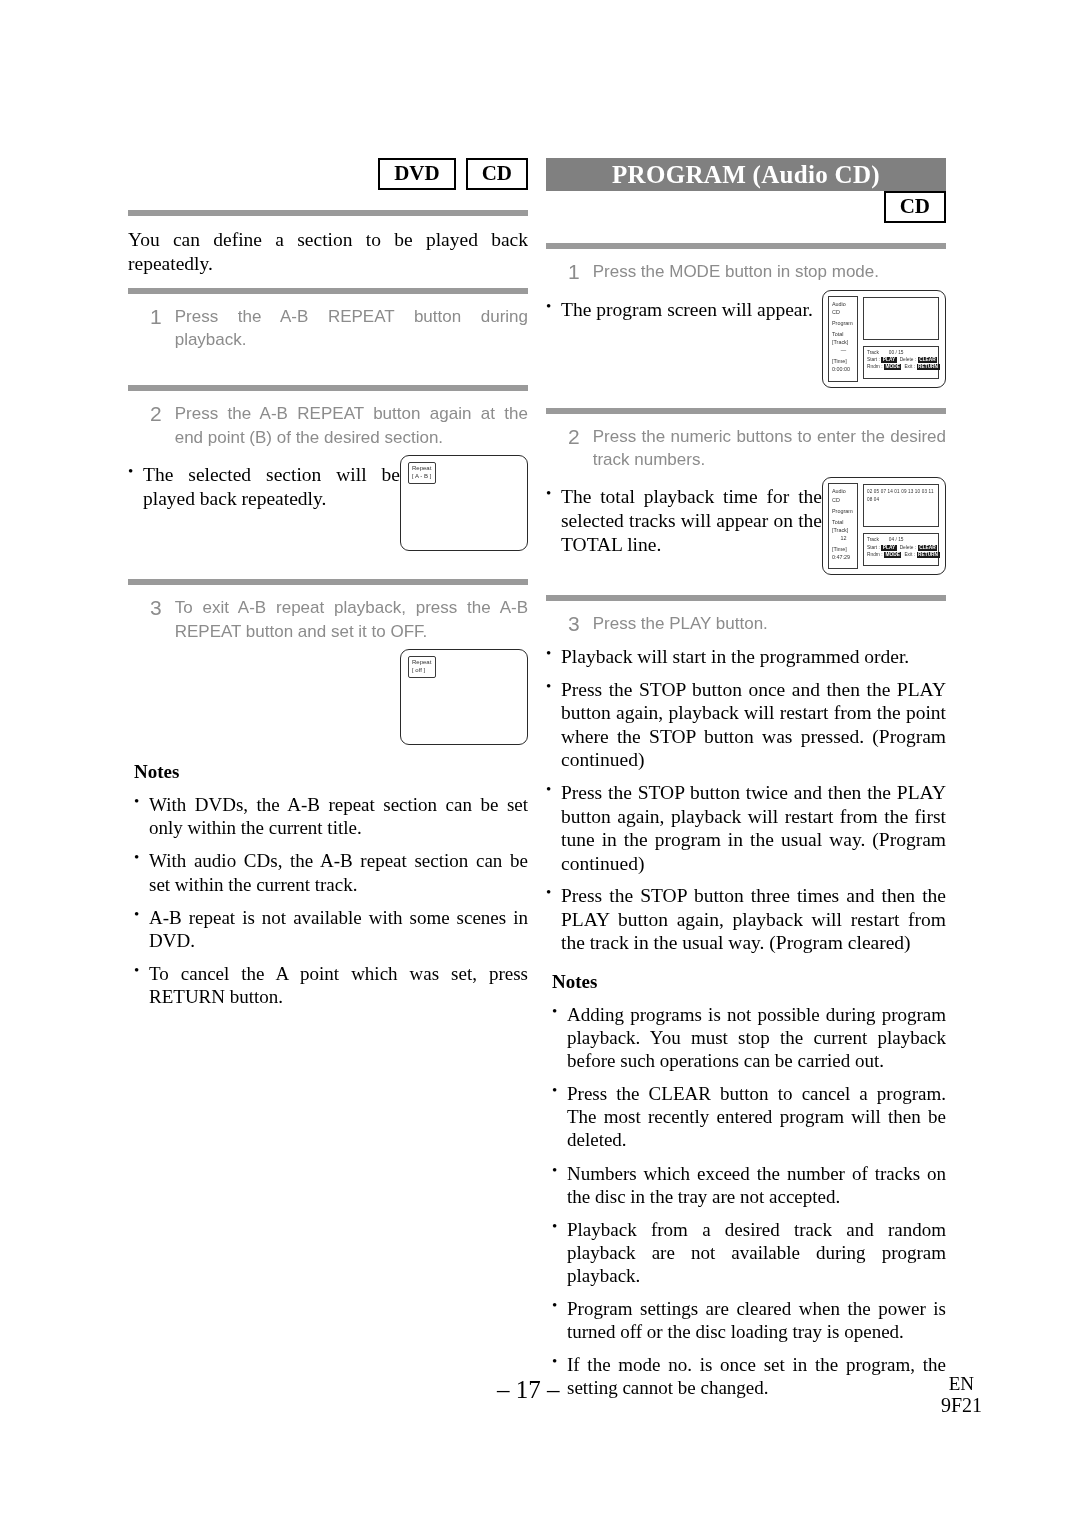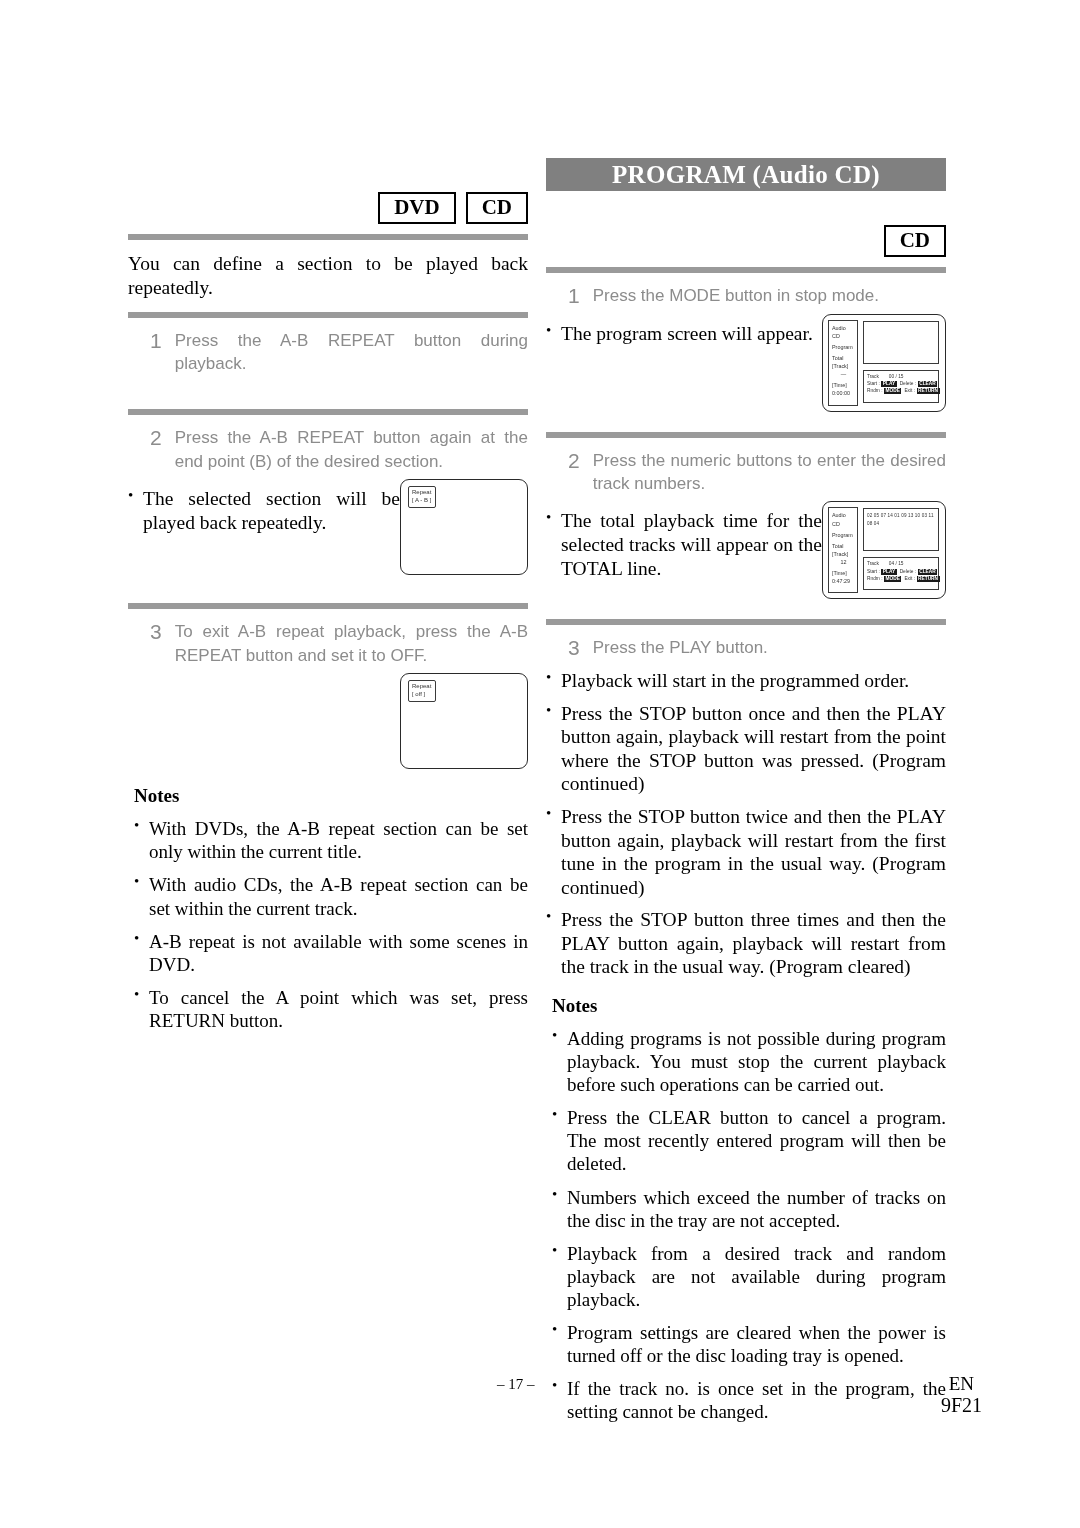--- a/index.html
+++ b/index.html
@@ -22,21 +22,21 @@
     font-family:"Liberation Serif", serif;
     font-weight:bold;font-size:25px;
     height:33px;line-height:33px;
     text-align:center;letter-spacing:.3px;
   }
 
   
   .rule{height:6px;background:#9a9a9a;margin:0;}
 
   
-  .badges{height:52px;display:flex;align-items:center;justify-content:flex-end;gap:10px;margin-top:24px;}
+  .badges{height:52px;display:flex;align-items:flex-start;justify-content:flex-end;gap:10px;}
   .badge{
     border:2px solid #000;background:#fff;
     font-family:"Liberation Serif", serif;font-weight:bold;font-size:21px;
     padding:2px 14px 4px 14px;line-height:1.05;
   }
 
   
   .lead{
     font-size:19.5px;line-height:1.22;margin:12px 0 12px 0;
     text-align:justify;
@@ -114,21 +114,21 @@
   .pinfo .r.top{justify-content:flex-start;gap:10px;margin-top:0;}
   .inv{background:#1a1a1a;color:#fff;padding:0 1.5px;font-weight:bold;}
   .pinfo .lbl{white-space:nowrap;}
   .pinfo .cell{display:flex;gap:1.5px;align-items:center;}
   .pinfo .c1{width:37px;}
 
   
   .footer{position:absolute;left:0;top:1376px;width:1080px;height:60px;}
   .pageno{
     position:absolute;left:497px;top:0;width:120px;text-align:left;
-    font-size:15px;font-family:"Liberation Serif", serif;
+    font-size:25px;font-family:"Liberation Serif", serif;
   }
   .foot-right{
     position:absolute;right:98px;top:-2px;text-align:center;
     font-family:"Liberation Serif", serif;
   }
   .foot-right .en{font-size:19px;line-height:1.05;}
   .foot-right .code{font-size:20px;line-height:1.15;}
   .sp20{height:20px;}
   .sp28{height:28px;}
 </style>
@@ -349,21 +349,21 @@
         <div class="bul">Press the STOP button twice and then the PLAY button again, playback will restart from the first tune in the program in the usual way. (Program continued)</div>
         <div class="bul">Press the STOP button three times and then the PLAY button again, playback will restart from the track in the usual way. (Program cleared)</div>
       </div>
 
       <div class="notes-h">Notes</div>
       <div class="note">Adding programs is not possible during program playback. You must stop the current playback before such operations can be carried out.</div>
       <div class="note">Press the CLEAR button to cancel a program. The most recently entered program will then be deleted.</div>
       <div class="note">Numbers which exceed the number of tracks on the disc in the tray are not accepted.</div>
       <div class="note">Playback from a desired track and random playback are not available during program playback.</div>
       <div class="note">Program settings are cleared when the power is turned off or the disc loading tray is opened.</div>
-      <div class="note">If the track no. is once set in the program, the setting cannot be changed.</div>
+      <div class="note">If the mode no. is once set in the program, the setting cannot be changed.</div>
 
     </div>
   </div>
 
   <div class="footer">
     <div class="pageno">– 17 –</div>
     <div class="foot-right">
       <div class="en">EN</div>
       <div class="code">9F21</div>
     </div>

